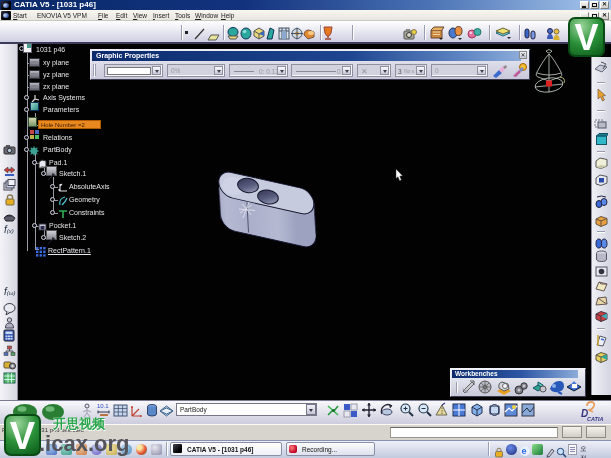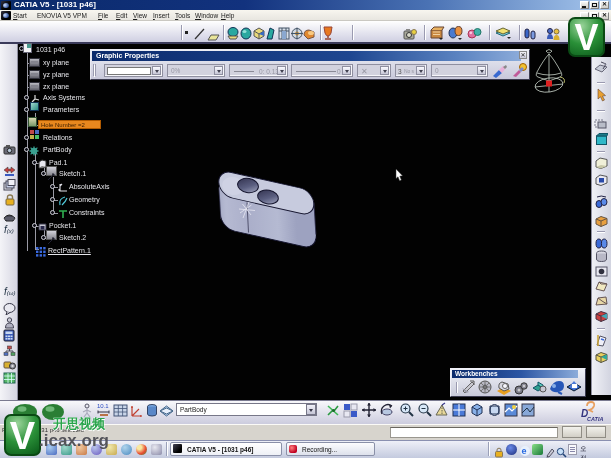--- a/index.html
+++ b/index.html
@@ -708,13 +708,13 @@
       </div>
     <div class="abs" style="left:580px;top:445px;font-size:6.5px;color:#223;">오전 9:46</div>
   </div>
   <div class="taskbtn" style="left:170px;width:112px;background:linear-gradient(#ffffff,#eef0f6);padding:1px 0 0 16px;"><b>CATIA V5 - [1031 p46]</b></div>
   <div class="abs" style="left:173px;top:444px;width:9px;height:9px;background:linear-gradient(135deg,#445,#000 70%);border-radius:1px;"></div>
   <div class="taskbtn" style="left:286px;width:89px;padding:1px 0 0 15px;">Recording...</div>
   <div class="abs" style="left:289px;top:445px;width:8px;height:8px;background:radial-gradient(circle at 35% 35%,#ff8080,#c00020 70%);border-radius:2px;"></div>
   <div class="vlogo" style="left:568px;top:17px;width:37px;height:40px;font-size:36px;line-height:38px;">V</div>
   <div class="vlogo" style="left:4px;top:414px;width:37px;height:42px;font-size:38px;line-height:40px;">V</div>
   <div class="abs" style="left:53px;top:415px;font-size:13px;font-weight:bold;color:#28a44a;text-shadow:0.5px 0.5px 0 #fff,-0.5px -0.5px 0 #fff;">开思视频</div>
-  <div class="abs" style="left:39px;top:431px;font-size:17px;font-weight:bold;color:#54545a;letter-spacing:0px;">.icax.org</div>
+  <div class="abs" style="left:39px;top:431px;font-size:22px;font-weight:bold;color:#54545a;letter-spacing:0px;">.icax.org</div>
 </div>
 </body></html>

